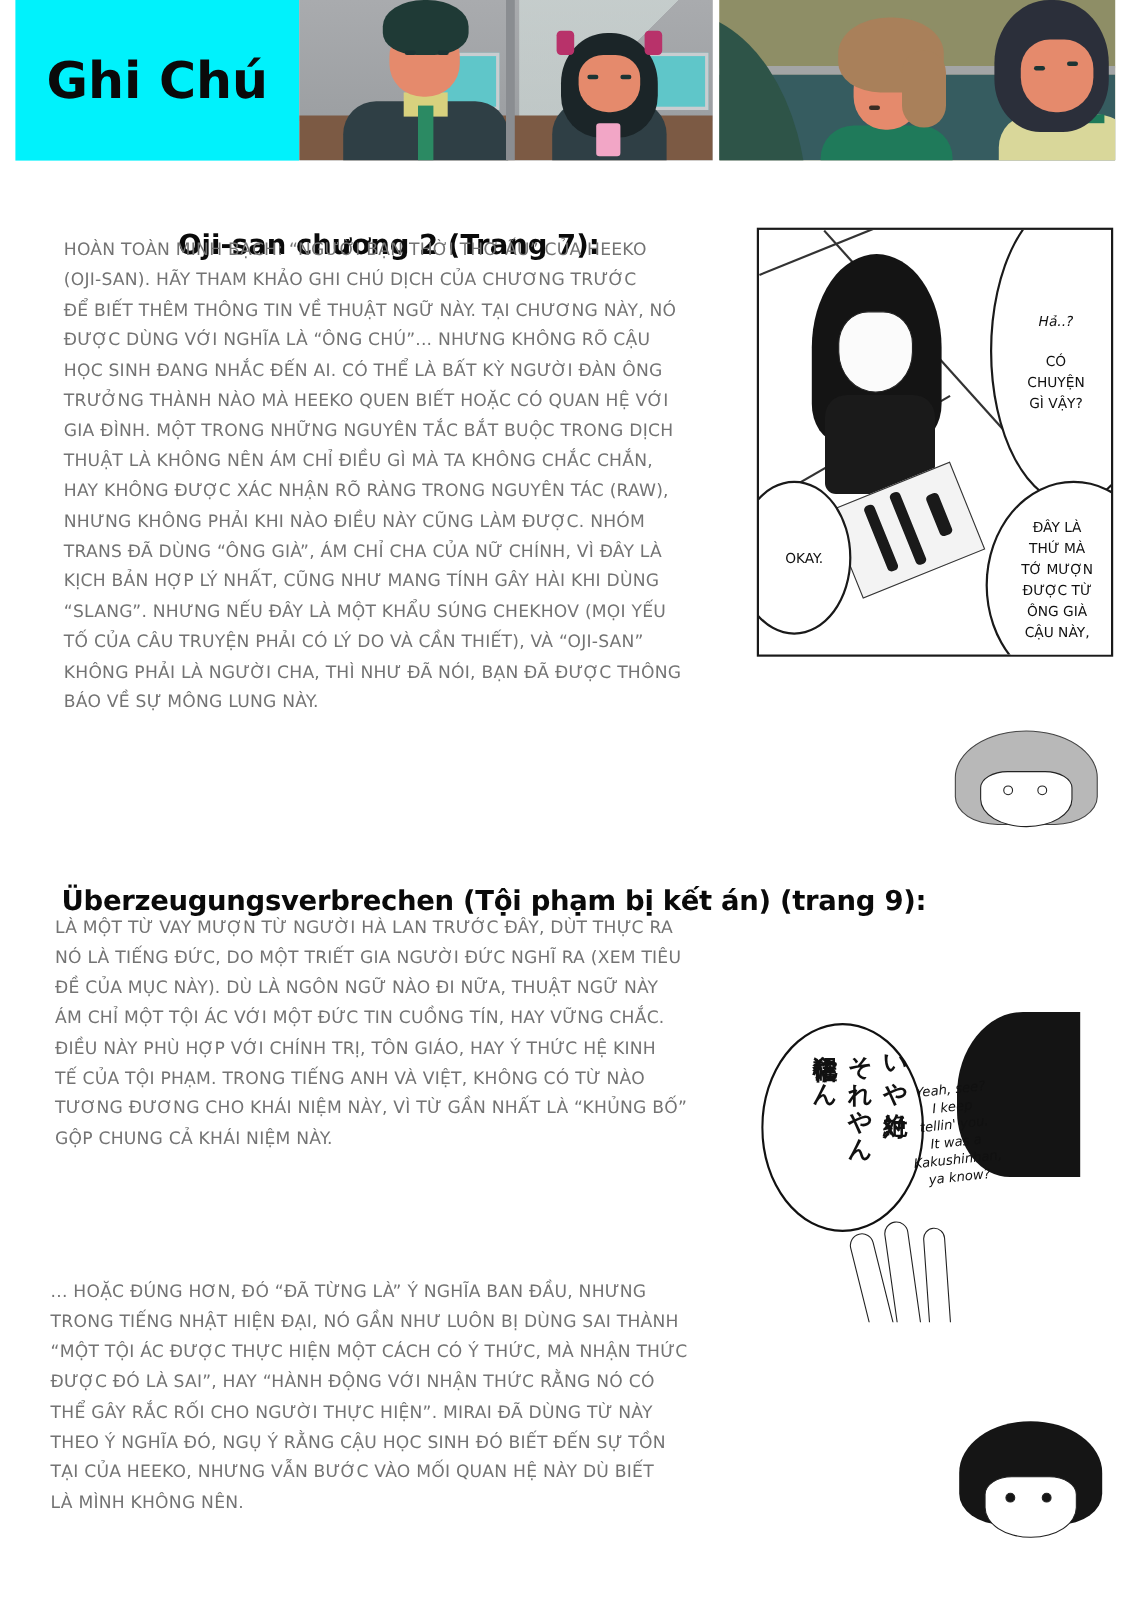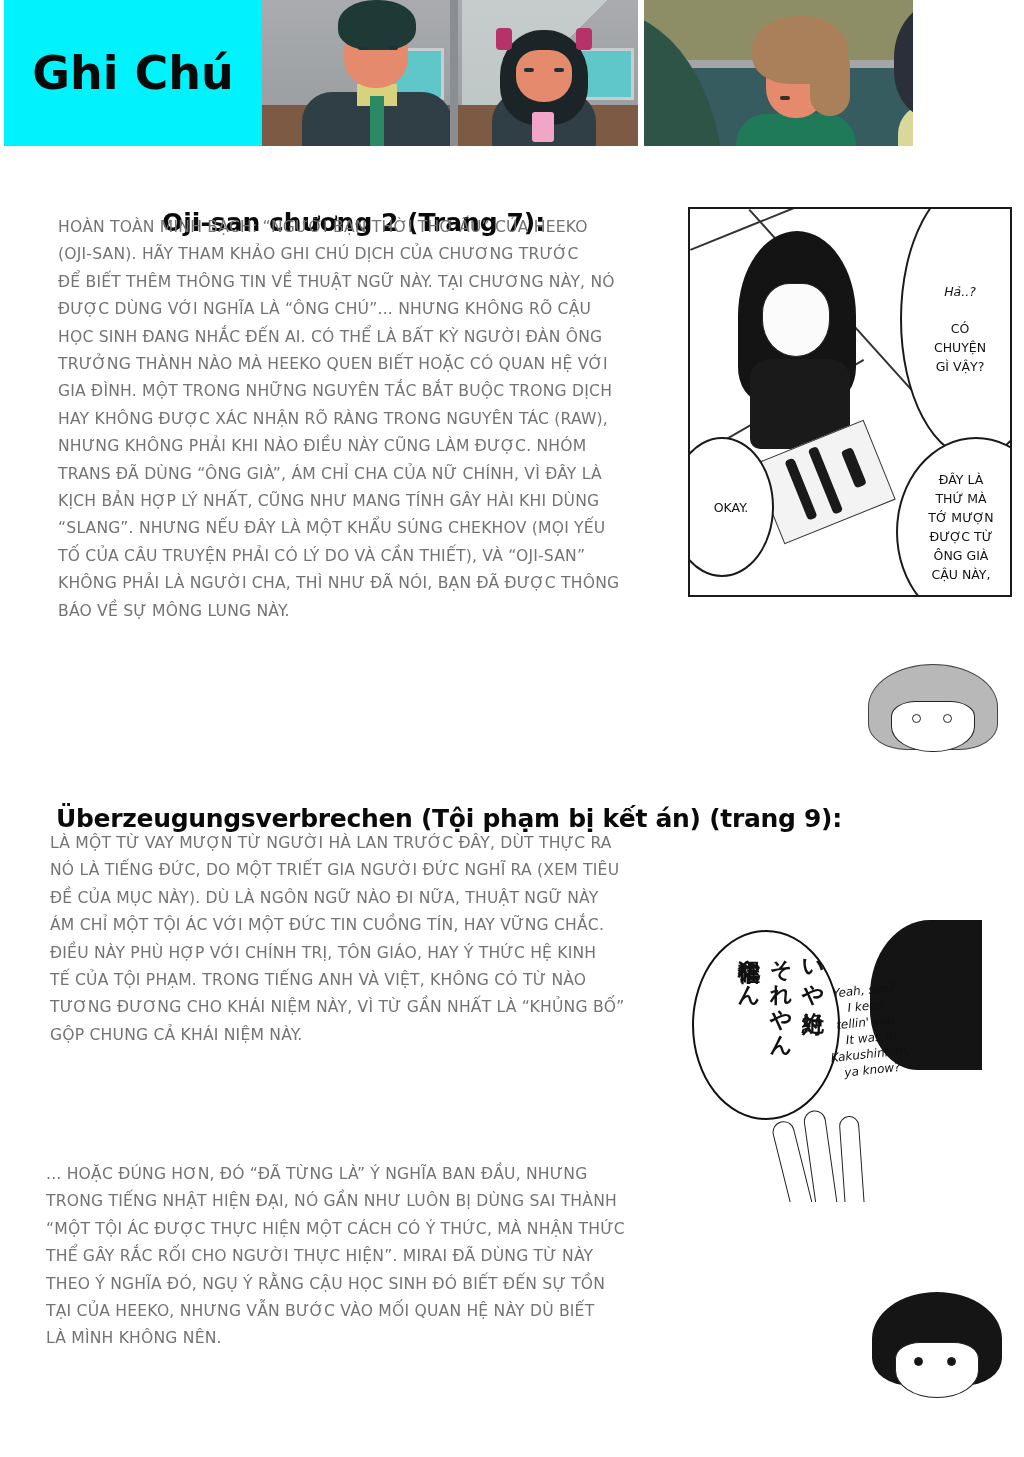--- a/index.html
+++ b/index.html
@@ -1,20 +1,20 @@
 <!DOCTYPE html>
 <html><head>
   <meta charset="utf-8">
   <style>
     * { box-sizing: border-box; margin: 0; padding: 0; }
     html, body { width: 1024px; height: 1457px; background: #ffffff; overflow: hidden; }
     body { position: relative; font-family: "DejaVu Sans", sans-serif; color: #111; }
 
     
-    .banner { position: absolute; left: 4px; top: 0; width: 909px; height: 146px; display: flex; align-items: center; }
+    .banner { position: absolute; left: 14px; top: 0; width: 1000px; height: 146px; display: flex; align-items: center; }
     .banner-title-box { width: 258px; height: 146px; background: #00f2fc; display: flex; align-items: center; justify-content: center; }
     .banner-title { font-family: "DejaVu Sans", sans-serif; font-weight: bold; font-size: 46px; color: #0a0a0a; letter-spacing: 0px; }
     .banner-art { position: relative; flex: 1; height: 146px; overflow: hidden; display: flex; }
 
     .panel-a { position: relative; width: 376px; height: 146px; background: #9a9ca0; overflow: hidden; }
     .panel-a .wall { position: absolute; left: 0; top: 0; width: 376px; height: 110px; background: linear-gradient(180deg,#a9abae 0%,#9c9fa2 100%); }
     .panel-a .window { position: absolute; top: 48px; height: 52px; background: #5fc6c9; border: 3px solid #c9cdd0; }
     .panel-a .pillar { position: absolute; left: 188px; top: 0; width: 8px; height: 146px; background: #8a8d91; }
     .panel-a .seat { position: absolute; left: 0; top: 105px; width: 376px; height: 41px; background: #7c5a44; }
     .panel-a .light { position: absolute; left: 200px; top: 0; width: 180px; height: 110px; background: linear-gradient(135deg, rgba(220,232,228,0.55) 0%, rgba(220,232,228,0.55) 50%, transparent 50%); }
@@ -141,20 +141,21 @@
 <h2 class="heading heading-1">Oji-san chương 2 (Trang 7):</h2>
 
 <div class="note-text note-1">
   <span class="para-line">Hoàn toàn minh bạch: “người bạn thời thơ ấu” của Heeko</span>
   <span class="para-line">(oji-san). Hãy tham khảo ghi chú dịch của chương trước</span>
   <span class="para-line">để biết thêm thông tin về thuật ngữ này. Tại chương này, nó</span>
   <span class="para-line">được dùng với nghĩa là “ông chú”... nhưng không rõ cậu</span>
   <span class="para-line">học sinh đang nhắc đến ai. Có thể là bất kỳ người đàn ông</span>
   <span class="para-line">trưởng thành nào mà Heeko quen biết hoặc có quan hệ với</span>
   <span class="para-line">gia đình. Một trong những nguyên tắc bắt buộc trong dịch</span>
+  <span class="para-line">thuật là không nên ám chỉ điều gì mà ta không chắc chắn,</span>
   <span class="para-line">hay không được xác nhận rõ ràng trong nguyên tác (raw),</span>
   <span class="para-line">nhưng không phải khi nào điều này cũng làm được. Nhóm</span>
   <span class="para-line">trans đã dùng “ông già”, ám chỉ cha của nữ chính, vì đây là</span>
   <span class="para-line">kịch bản hợp lý nhất, cũng như mang tính gây hài khi dùng</span>
   <span class="para-line">“slang”. Nhưng nếu đây là một khẩu súng Chekhov (mọi yếu</span>
   <span class="para-line">tố của câu truyện phải có lý do và cần thiết), và “oji-san”</span>
   <span class="para-line">không phải là người cha, thì như đã nói, bạn đã được thông</span>
   <span class="para-line">báo về sự mông lung này.</span>
 </div>
 
@@ -210,20 +211,21 @@
   <span class="para-line">Điều này phù hợp với chính trị, tôn giáo, hay ý thức hệ kinh</span>
   <span class="para-line">tế của tội phạm. Trong tiếng Anh và Việt, không có từ nào</span>
   <span class="para-line">tương đương cho khái niệm này, vì từ gần nhất là “khủng bố”</span>
   <span class="para-line">gộp chung cả khái niệm này.</span>
 </div>
 
 <div class="note-text note-3">
   <span class="para-line">... hoặc đúng hơn, đó “đã từng là” ý nghĩa ban đầu, nhưng</span>
   <span class="para-line">trong tiếng Nhật hiện đại, nó gần như luôn bị dùng sai thành</span>
   <span class="para-line">“một tội ác được thực hiện một cách có ý thức, mà nhận thức</span>
+  <span class="para-line">được đó là sai”, hay “hành động với nhận thức rằng nó có</span>
   <span class="para-line">thể gây rắc rối cho người thực hiện”. Mirai đã dùng từ này</span>
   <span class="para-line">theo ý nghĩa đó, ngụ ý rằng cậu học sinh đó biết đến sự tồn</span>
   <span class="para-line">tại của Heeko, nhưng vẫn bước vào mối quan hệ này dù biết</span>
   <span class="para-line">là mình không nên.</span>
 </div>
 
 <div class="manga-panel panel-kaku">
   <div class="kaku-hair"></div>
   <div class="jp-bubble"></div>
   <div class="jp-cols">

